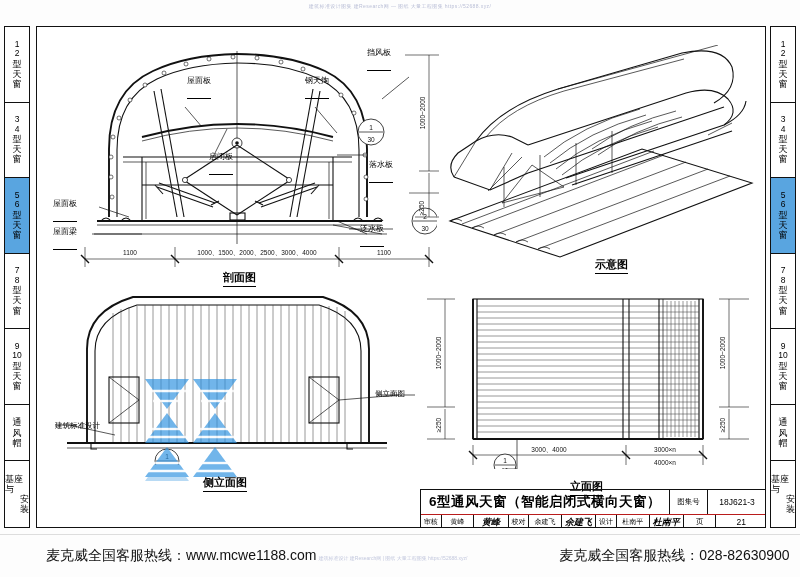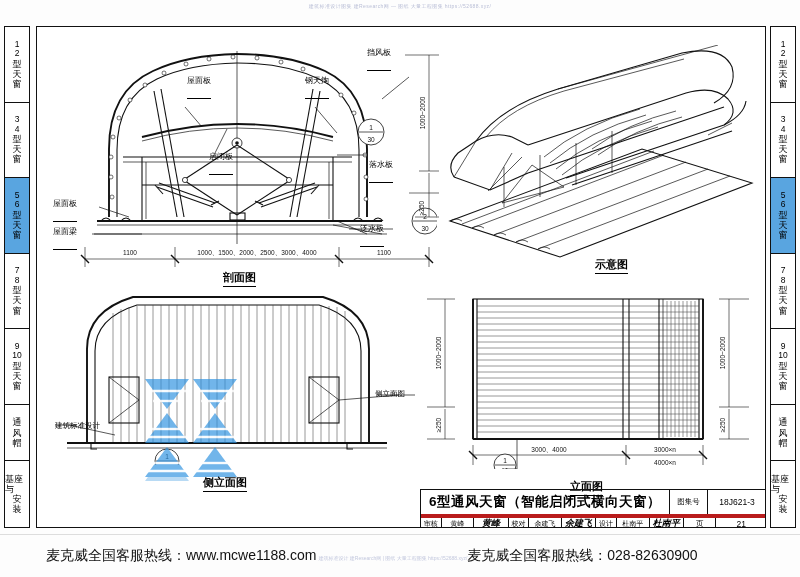--- a/index.html
+++ b/index.html
@@ -33,21 +33,21 @@
   .rail.right { left: 770px; }
   .tab {
     flex: 1 1 auto;
     border-bottom: 1px solid #111;
     display: flex; flex-direction: column;
     align-items: center; justify-content: center;
     font-size: 9px; line-height: 1.12;
     color: #000; letter-spacing: 0;
     padding: 1px 0;
   }
-  .tab:last-child { border-bottom: none; }
+  .tab:last-child { border-bottom: none; align-items: flex-end; }
   .tab.active { background: #59a5e0; }
   .tab span { display: block; }
   .tab .num { font-size: 8.5px; }
 
   
   .frame {
     position: absolute;
     left: 36px; top: 26px;
     width: 730px; height: 502px;
     border: 1.6px solid #111;
@@ -84,21 +84,21 @@
   .tblock {
     position: absolute;
     left: 383px; top: 462px;
     width: 346px; height: 40px;
     border-left: 1.4px solid #111;
     border-top: 1.4px solid #111;
     display: flex; flex-direction: column;
   }
   .tb-row { display: flex; }
   .tb-row.top { height: 25px; }
-  .tb-row.bot { height: 15px; border-top: 4px solid #b91c1c; }
+  .tb-row.bot { height: 15px; border-top: 1px solid #b91c1c; }
   .tb-cell {
     border-right: 1px solid #111;
     display: flex; align-items: center; justify-content: center;
     font-size: 7px; white-space: nowrap; overflow: hidden;
   }
   .tb-title {
     flex: 1 1 auto;
     font-size: 13.5px; font-weight: bold; letter-spacing: .5px;
   }
   .tb-k { width: 38px; font-size: 7.5px; }
@@ -114,20 +114,21 @@
     width: 800px; height: 43px;
     display: flex; align-items: center;
     border-top: 1px solid #ddd;
   }
   .footer .f-left {
     margin-left: 46px;
     font-size: 14px; color: #111; white-space: nowrap;
   }
   .footer .f-wm { font-size: 5px; color: #c3c8de; margin-left: 2px; }
   .footer .f-right {
+    margin-left: 92px;
     font-size: 14px; color: #111; white-space: nowrap;
   }
 
   
   .wm-logo { position: absolute; left: 100px; top: 352px; opacity: .85; }
 
   svg { display: block; }
   .thin{ stroke: #111; stroke-width: .7; fill: none; }
   .med { stroke: #111; stroke-width: 1.1; fill: none; }
   .thk { stroke: #111; stroke-width: 1.9; fill: none; }

